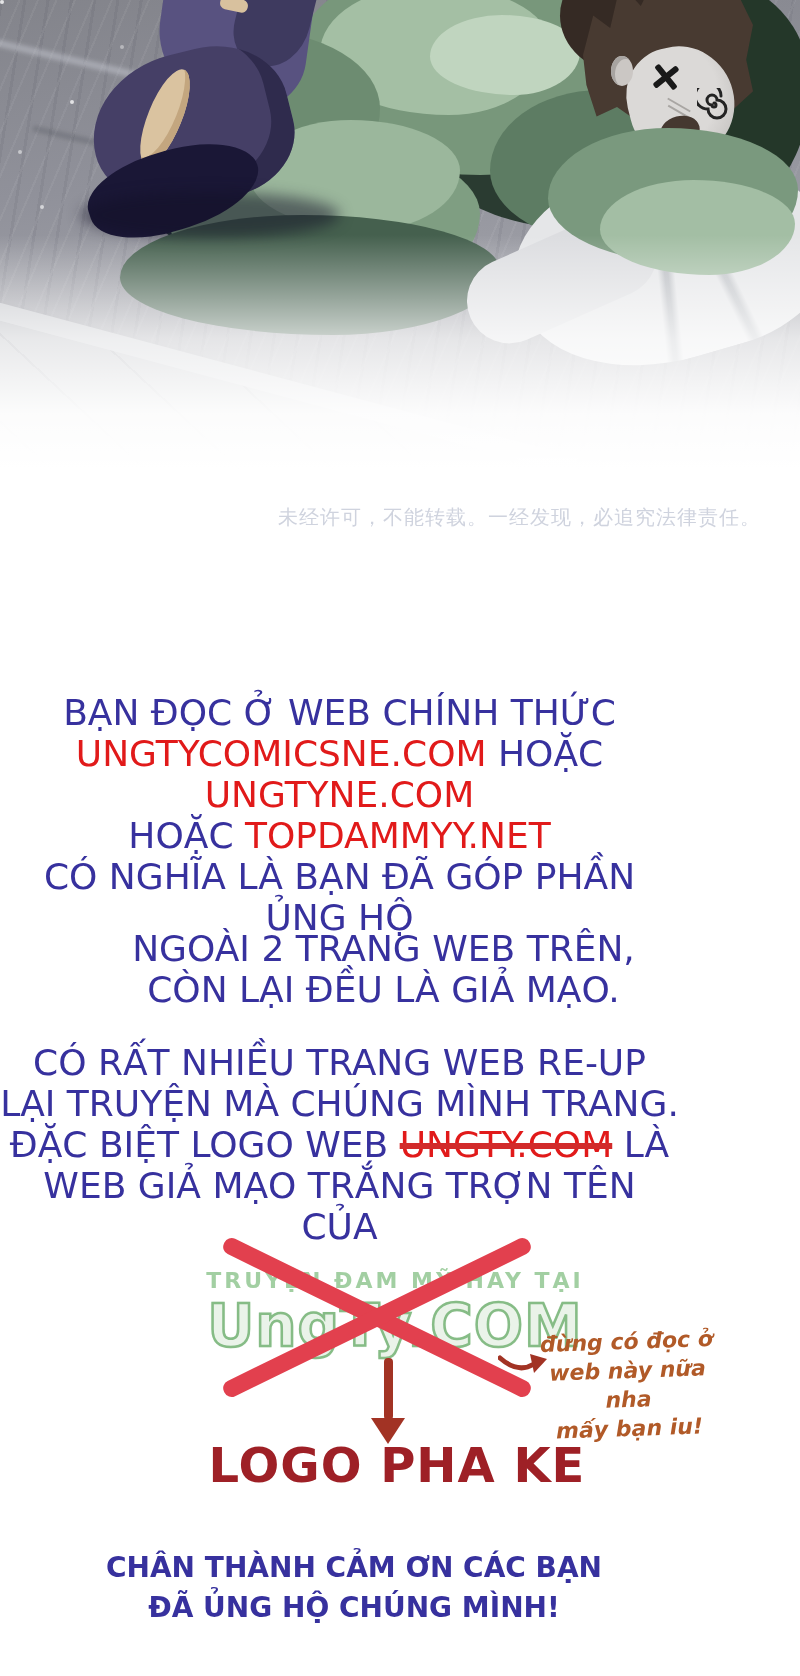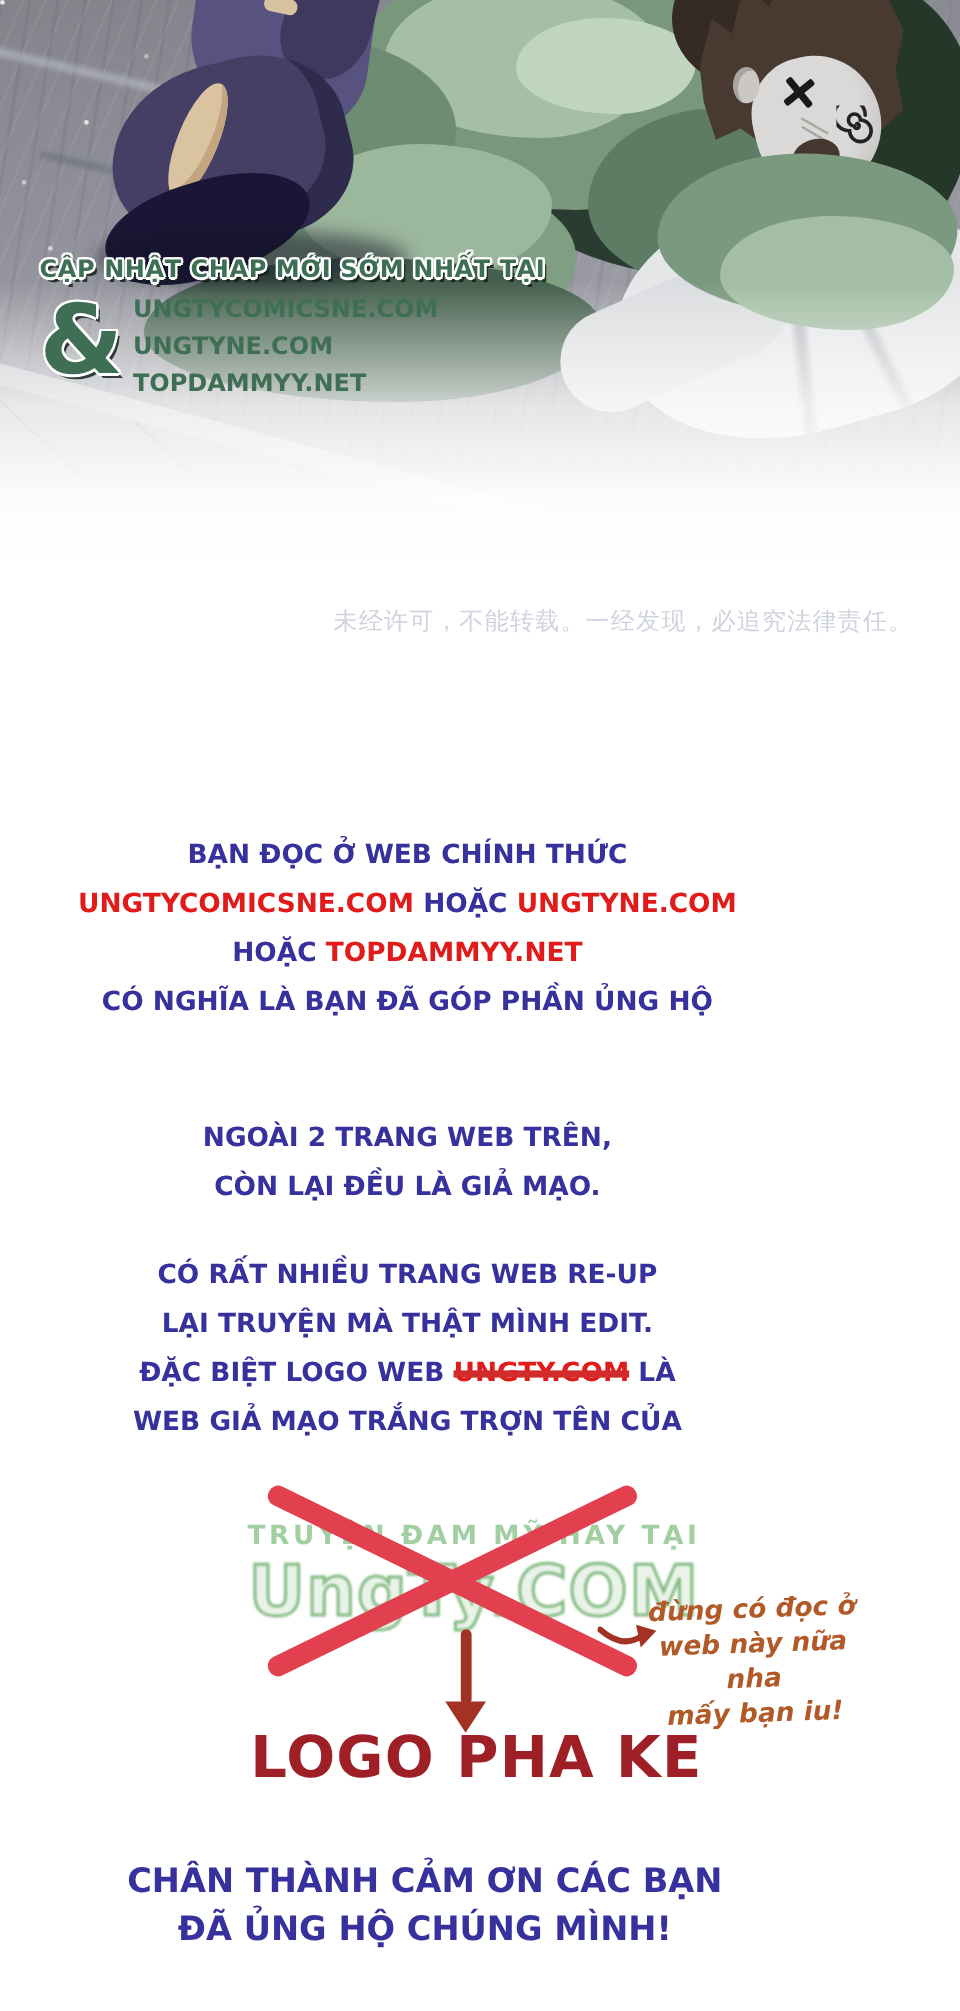--- a/index.html
+++ b/index.html
@@ -110,23 +110,23 @@
   .gh1{font-size:20px;letter-spacing:.5px;}
   .gh-row{display:flex;align-items:flex-start;margin-top:6px;}
   .amp{font-size:80px;line-height:84px;margin-right:8px;}
   .sites div{font-size:20px;line-height:31px;}
 
   
   .copyright{position:absolute;top:504px;left:278px;font-size:20px;letter-spacing:1px;
     color:var(--copyright_gray);white-space:nowrap;}
 
   
-  .ann{position:absolute;left:0;width:679px;text-align:center;font-weight:bold;
-    font-size:22px;line-height:41px;color:var(--accent_blue);}
-  .ann1{top:692px;} .ann2{top:928px;} .ann3{top:1042px;}
+  .ann{position:absolute;left:0;width:679px;text-align:center;font-weight:normal;
+    font-size:36px;line-height:41px;color:var(--accent_blue);}
+  .ann1{top:692px;} .ann2{top:928px;padding-left:44px;} .ann3{top:1042px;}
   .seg-blue{color:var(--accent_blue);} .seg-red{color:var(--accent_red);}
   .seg-strike{text-decoration:line-through;text-decoration-thickness:6px;
     text-decoration-color:var(--strike_red);}
 
   
   .ghost1{position:absolute;top:1268px;left:0;width:790px;text-align:center;font-size:22px;
     font-weight:bold;letter-spacing:3px;color:var(--ghost_green);opacity:.8;filter:blur(.6px);}
   .ghost2{position:absolute;top:1292px;left:0;width:790px;text-align:center;font-size:58px;
     font-weight:800;letter-spacing:1px;color:#e9f3e8;-webkit-text-stroke:2.5px var(--ghost-stroke,#7cb77c);
     text-shadow:0 0 2px #7cb77c;filter:blur(.7px);opacity:.92;}
@@ -197,47 +197,36 @@
     </svg>
     <div class="scratch"></div>
     <div class="mouth"></div>
     <div class="tongue"></div>
 
     <div class="blob b-s2"></div>
     <div class="blob b-l3"></div>
     <div class="fade"></div>
   </div>
 
-  <div class="credits">
-    <div class="gh1 outl">CẬP NHẬT CHAP MỚI SỚM NHẤT TẠI</div>
-    <div class="gh-row">
-      <div class="amp outl">&amp;</div>
-      <div class="sites">
-        <div>UNGTYCOMICSNE.COM</div>
-        <div>UNGTYNE.COM</div>
-        <div>TOPDAMMYY.NET</div>
-      </div>
-    </div>
-  </div>
 
   <div class="copyright">未经许可，不能转载。一经发现，必追究法律责任。</div>
 
   <div class="ann ann1">
     <div><span class="seg-blue">BẠN ĐỌC Ở WEB CHÍNH THỨC</span></div>
     <div><span class="seg-red">UNGTYCOMICSNE.COM</span><span class="seg-blue"> HOẶC </span><span class="seg-red">UNGTYNE.COM</span></div>
     <div><span class="seg-blue">HOẶC </span><span class="seg-red">TOPDAMMYY.NET</span></div>
     <div><span class="seg-blue">CÓ NGHĨA LÀ BẠN ĐÃ GÓP PHẦN ỦNG HỘ</span></div>
   </div>
   <div class="ann ann2">
     <div><span class="seg-blue">NGOÀI 2 TRANG WEB TRÊN,</span></div>
     <div><span class="seg-blue">CÒN LẠI ĐỀU LÀ GIẢ MẠO.</span></div>
   </div>
   <div class="ann ann3">
     <div><span class="seg-blue">CÓ RẤT NHIỀU TRANG WEB RE-UP</span></div>
-    <div><span class="seg-blue">LẠI TRUYỆN MÀ THẬT MÌNH EDIT.</span></div>
+    <div><span class="seg-blue">LẠI TRUYỆN MÀ CHÚNG MÌNH TRANG.</span></div>
     <div><span class="seg-blue">ĐẶC BIỆT LOGO WEB </span><span class="seg-red seg-strike">UNGTY.COM</span><span class="seg-blue"> LÀ</span></div>
     <div><span class="seg-blue">WEB GIẢ MẠO TRẮNG TRỢN TÊN CỦA</span></div>
   </div>
 
   <div class="ghost1">TRUYỆN ĐAM MỸ HAY TẠI</div>
   <div class="ghost2">UngTy.COM</div>
   <div class="cross-stroke cx1"></div>
   <div class="cross-stroke cx2"></div>
   <div class="down-arrow-shaft"></div>
   <div class="down-arrow-head"></div>

